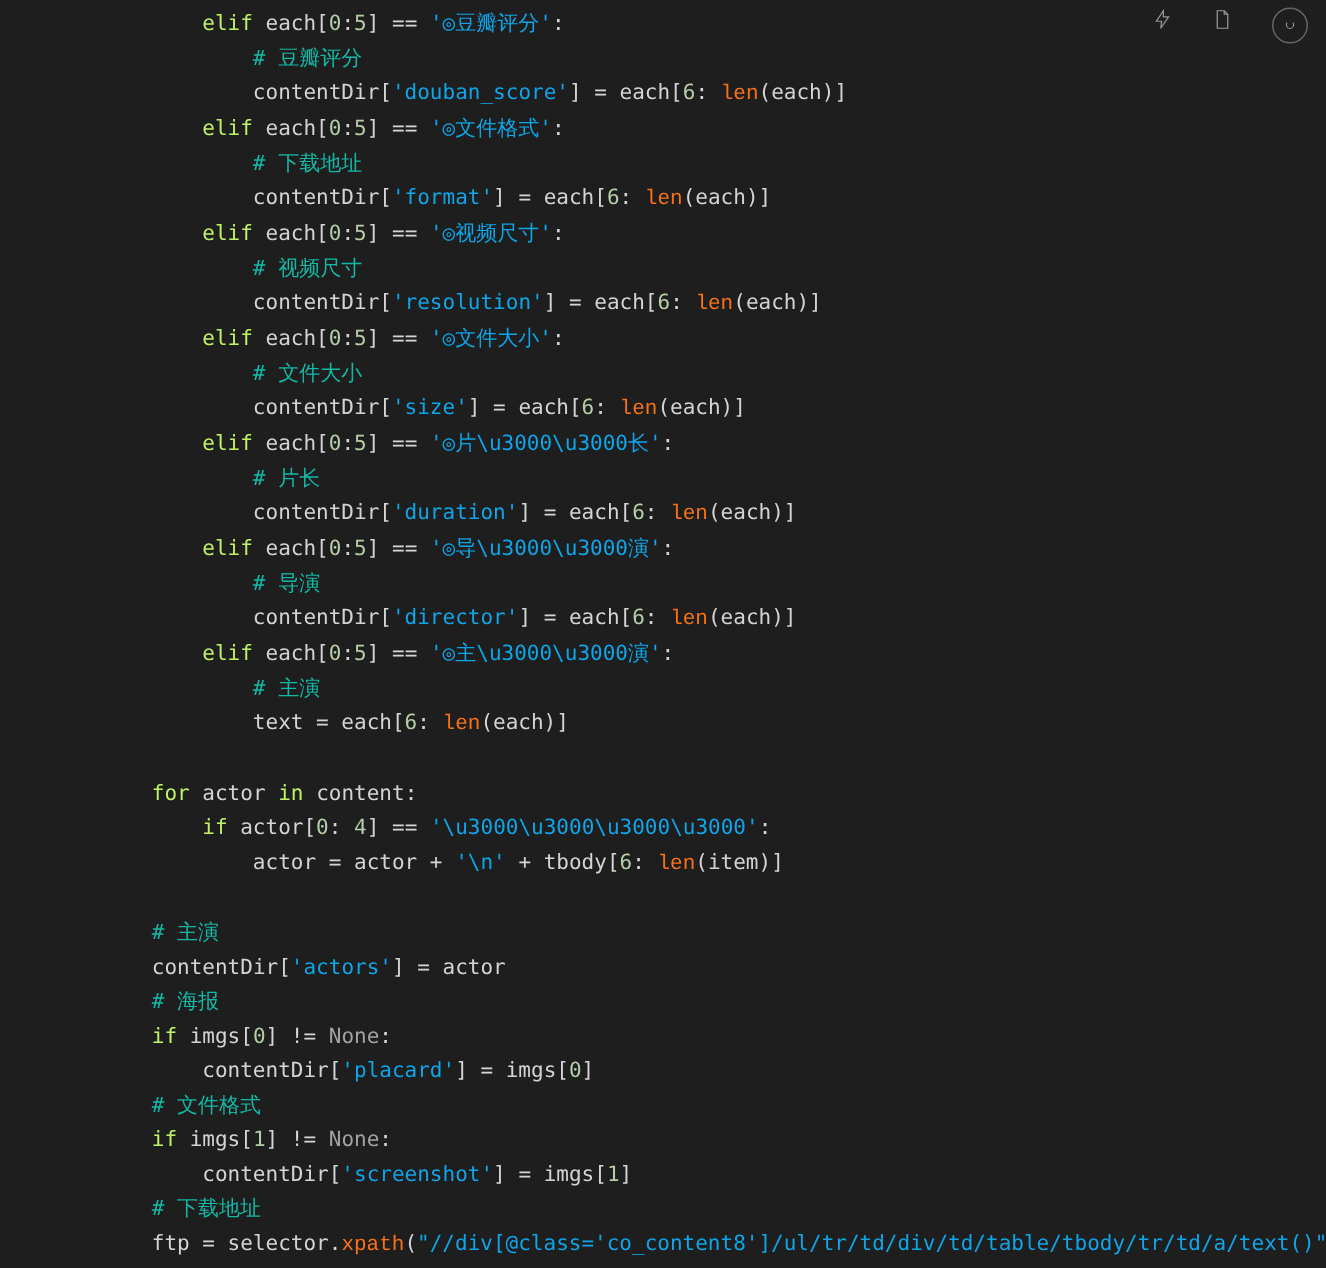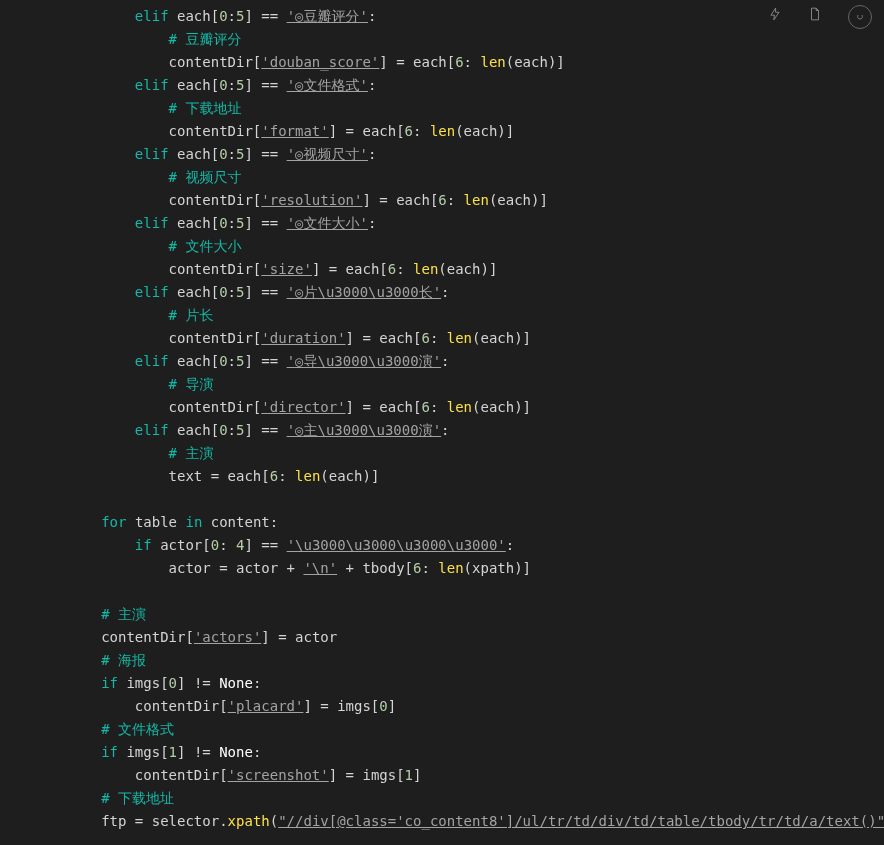--- a/index.html
+++ b/index.html
@@ -37,26 +37,26 @@
     display: flex;
     align-items: center;
     justify-content: center;
   }
   .circle-btn svg { width:12px; height:12px; }
   pre {
     white-space: pre;
     padding-left: 0;
     padding-top: 5px;
   }
-  .kw   { color: #14b8a6; }
-  .str  { color: #a3a3a3; text-decoration: underline; }
+  .kw   { color: #bef264; }
+  .str  { color: #0ea5e9; }
   .num  { color: #b5cea8; }
   .cmt  { color: #14b8a6; }
-  .fn   { color: #fde047; }
-  .none { color: #ffffff; }
+  .fn   { color: #f97316; font-family: Liberation Mono, monospace; }
+  .none { color: #a3a3a3; }
 </style>
 </head>
 <body>
 
 <div class="toolbar">
   <span><svg viewBox="0 0 24 24">
         <path d="M13 2 L5 14 L11 14 L10 22 L19 9 L13 9 Z"></path>
       </svg></span>
   <span><svg viewBox="0 0 24 24">
         <path d="M6 2 L14 2 L18 6 L18 22 L6 22 Z M14 2 L14 6 L18 6"></path>
@@ -83,23 +83,23 @@
                 <span class="kw">elif</span> <span>each[</span><span class="num">0</span><span>:</span><span class="num">5</span><span>] == </span><span class="str">'◎片\u3000\u3000长'</span><span>:</span>
                     <span class="cmt"># 片长</span>
                     <span>contentDir[</span><span class="str">'duration'</span><span>] = each[</span><span class="num">6</span><span>: </span><span class="fn">len</span><span>(each)]</span>
                 <span class="kw">elif</span> <span>each[</span><span class="num">0</span><span>:</span><span class="num">5</span><span>] == </span><span class="str">'◎导\u3000\u3000演'</span><span>:</span>
                     <span class="cmt"># 导演</span>
                     <span>contentDir[</span><span class="str">'director'</span><span>] = each[</span><span class="num">6</span><span>: </span><span class="fn">len</span><span>(each)]</span>
                 <span class="kw">elif</span> <span>each[</span><span class="num">0</span><span>:</span><span class="num">5</span><span>] == </span><span class="str">'◎主\u3000\u3000演'</span><span>:</span>
                     <span class="cmt"># 主演</span>
                     <span>text = each[</span><span class="num">6</span><span>: </span><span class="fn">len</span><span>(each)]</span>
 
-            <span class="kw">for</span><span> table </span><span class="kw">in</span><span> content:</span>
+            <span class="kw">for</span><span> actor </span><span class="kw">in</span><span> content:</span>
                 <span class="kw">if</span><span> actor[</span><span class="num">0</span><span>: </span><span class="num">4</span><span>] == </span><span class="str">'\u3000\u3000\u3000\u3000'</span><span>:</span>
-                    <span>actor = actor + </span><span class="str">'\n'</span><span> + tbody[</span><span class="num">6</span><span>: </span><span class="fn">len</span><span>(xpath)]</span>
+                    <span>actor = actor + </span><span class="str">'\n'</span><span> + tbody[</span><span class="num">6</span><span>: </span><span class="fn">len</span><span>(item)]</span>
 
             <span class="cmt"># 主演</span>
             <span>contentDir[</span><span class="str">'actors'</span><span>] = actor</span>
             <span class="cmt"># 海报</span>
             <span class="kw">if</span><span> imgs[</span><span class="num">0</span><span>] != </span><span class="none">None</span><span>:</span>
                 <span>contentDir[</span><span class="str">'placard'</span><span>] = imgs[</span><span class="num">0</span><span>]</span>
             <span class="cmt"># 文件格式</span>
             <span class="kw">if</span><span> imgs[</span><span class="num">1</span><span>] != </span><span class="none">None</span><span>:</span>
                 <span>contentDir[</span><span class="str">'screenshot'</span><span>] = imgs[</span><span class="num">1</span><span>]</span>
             <span class="cmt"># 下载地址</span>

